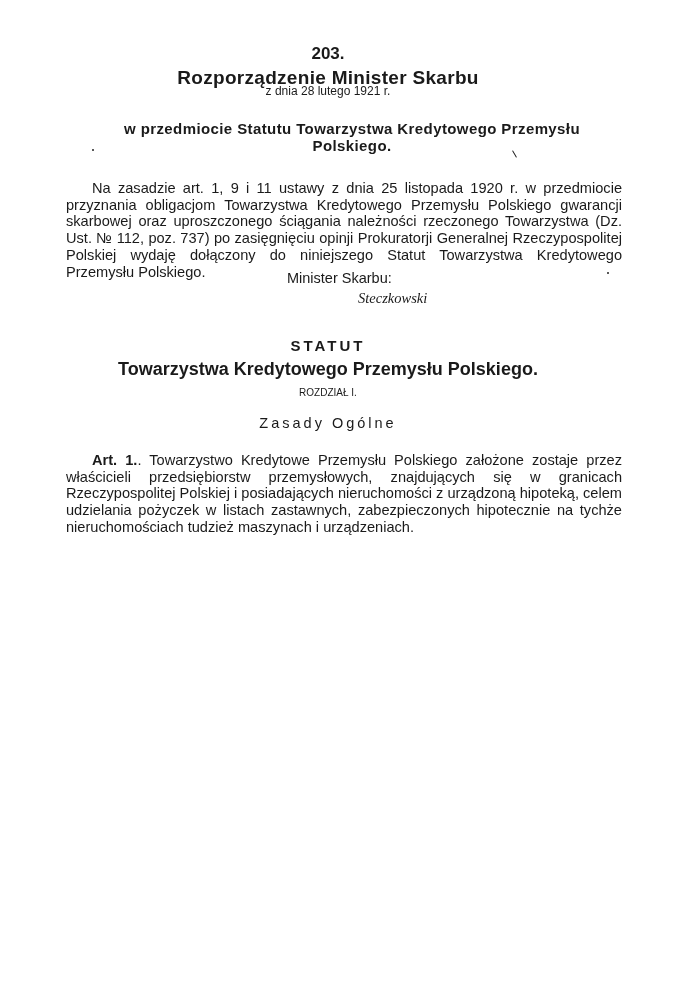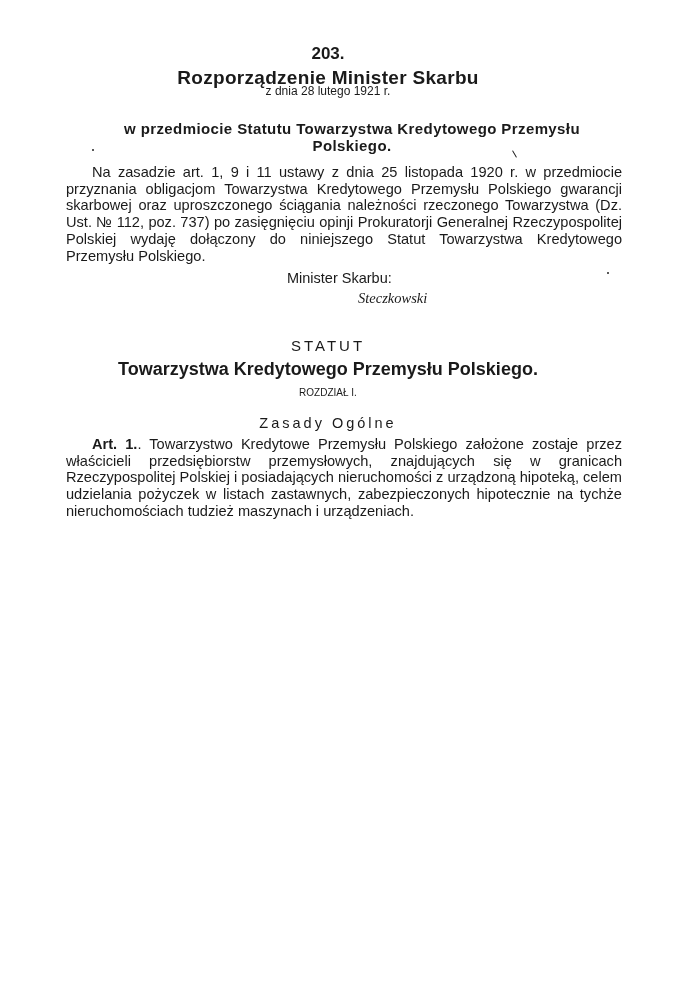--- a/index.html
+++ b/index.html
@@ -4,24 +4,24 @@
 <style>
   html, body { margin:0; padding:0; background:#fff; }
   body { width:689px; height:983px; position:relative; overflow:hidden; color:#1a1a1a; font-family:"Liberation Sans", sans-serif; }
   .c { position:absolute; left:0; width:656px; text-align:center; white-space:nowrap; }
   .num { top:44px; font-size:17px; font-weight:bold; }
   .title { top:67px; font-size:19px; font-weight:bold; letter-spacing:0.3px; }
   .date { top:84px; font-size:12px; }
   .subject { top:120px; font-size:15px; font-weight:bold; letter-spacing:0.4px; left:92px; width:520px; text-align:center; white-space:normal; line-height:17px; }
   .para { position:absolute; left:66px; width:556px; font-size:14.6px; line-height:16.7px; text-align:justify; }
   .p1 { top:164px; }
-  .indent { text-indent:26px; }
+  .indent { text-indent:26px;margin-top:16px; }
   .sign-role { position:absolute; left:287px; top:270px; font-size:14.5px;text-align:right; }
   .sign-name { position:absolute; left:358px; top:290px; font-size:14.5px; font-style:italic; font-family:"Liberation Serif", serif; }
-  .statut { top:337px; font-size:15px; font-weight:normal; letter-spacing:3px; }
+  .statut { top:337px; font-size:15px; font-weight:bold; letter-spacing:3px; }
   .statut-sub { top:359px; font-size:18px; font-weight:bold; }
   .chapter { top:387px; font-size:10px; }
   .chapter-sub { top:404px; font-size:14.5px; letter-spacing:3px;margin-top:11px; }
   .p2 { top:436px; }
   .art { font-weight:bold; }
   .dot { position:absolute; width:2px; height:2px; background:#222; border-radius:1px; }
 </style>
 </head>
 <body>
 

